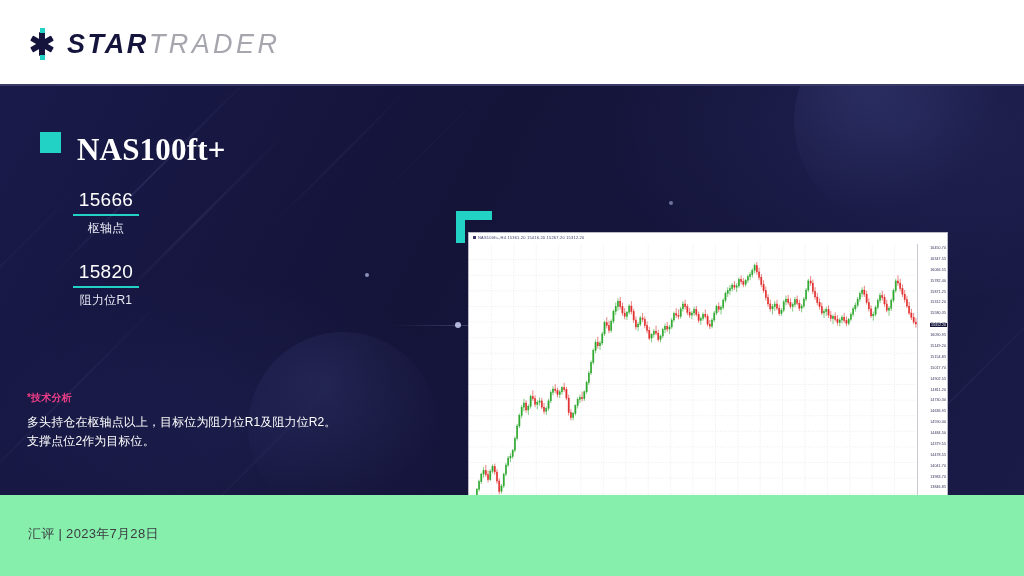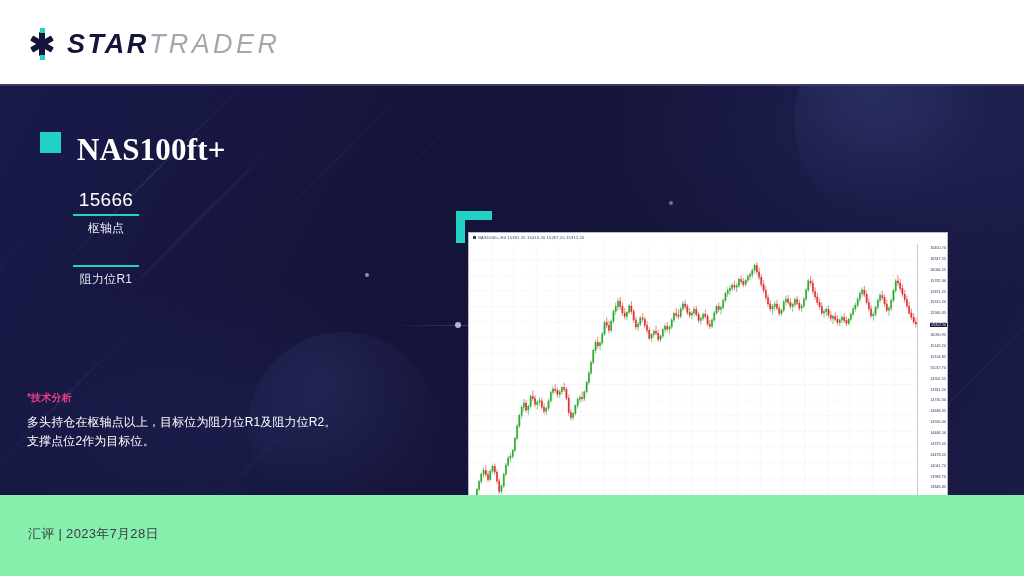--- a/index.html
+++ b/index.html
@@ -212,20 +212,21 @@
         <div class="lv-underline"></div>
         <div class="lv-label">枢轴点</div>
       </div>
       <div class="lv-cell"></div>
     </div>
 
     <div class="lv-gap-a"></div>
 
     <div class="lv-row">
       <div class="lv-cell">
+        <div class="lv-val">15820</div>
         <div class="lv-underline"></div>
         <div class="lv-label">阻力位R1</div>
       </div>
     </div>
 
     <div class="lv-gap-b"></div>
 
     <div class="lv-row">
     </div>
   </div>

